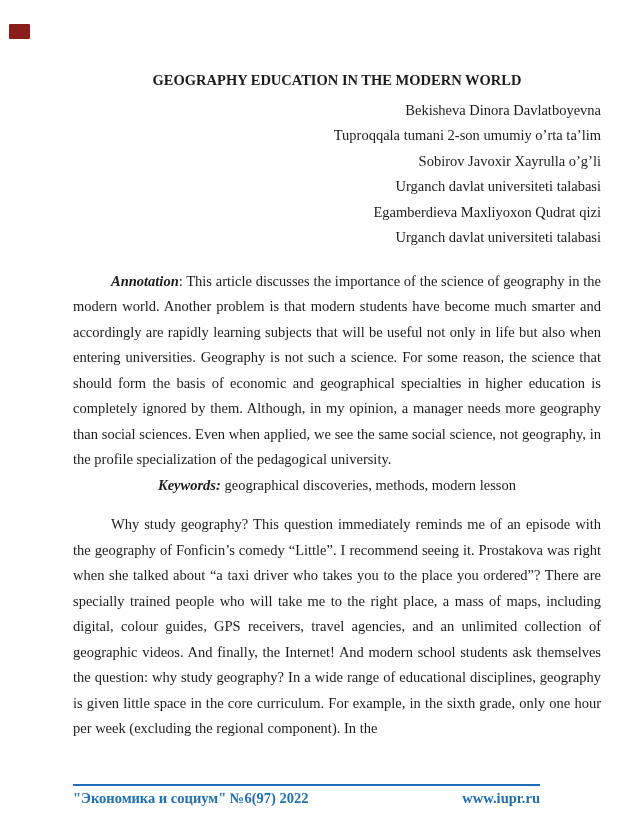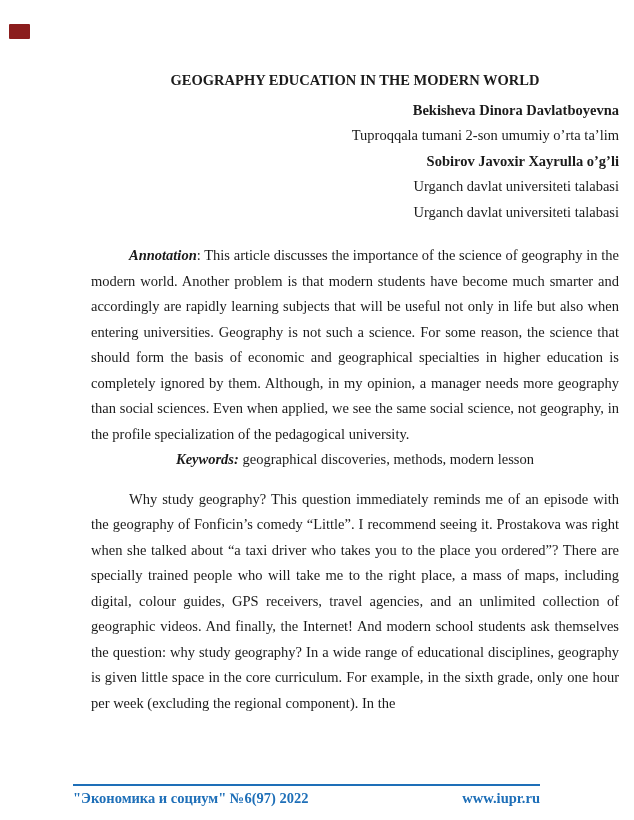--- a/index.html
+++ b/index.html
@@ -1,25 +1,25 @@
 <!DOCTYPE html>
 <html><head>
 <meta charset="utf-8">
 <style>
   html,body{margin:0;padding:0;}
   body{
     width:634px;height:820px;background:#ffffff;position:relative;overflow:hidden;
     font-family:"Liberation Serif","DejaVu Serif",serif;color:#1b1b1b;
   }
   .corner-marker{position:absolute;left:9px;top:24px;width:21px;height:15px;border-radius:1px;}
-  .page-content{position:absolute;left:91px;top:68px;width:528px;font-size:14.5px;line-height:25.5px;}
+  .page-content{position:absolute;left:73px;top:68px;width:528px;font-size:14.5px;line-height:25.5px;}
   .doc-title{text-align:center;font-weight:bold;margin:0 0 4px 0;}
   .authors{margin:0;}
   .authors .aline{text-align:right;}
-  .b{font-weight:bold;}
+  .b{font-weight:normal;}
   .para{margin:0;text-align:justify;}
   .annotation{text-indent:38px;margin-top:18px;}
   .keywords{text-align:center;}
   .body-para{text-indent:38px;margin-top:14px;}
   .lbl{font-style:italic;font-weight:bold;}
   .footer{
     position:absolute;left:73px;top:784px;width:467px;
     border-top:2px solid #1e6fb8;padding-top:4px;
     display:flex;justify-content:space-between;
     font-weight:bold;font-size:14.5px;color:#1e6fb8;line-height:17px;
@@ -32,20 +32,21 @@
 
 <div class="page-content">
 
   <p class="doc-title">GEOGRAPHY EDUCATION IN THE MODERN WORLD</p>
 
   <div class="authors">
     <div class="aline b">Bekisheva Dinora Davlatboyevna</div>
     <div class="aline">Tuproqqala tumani 2-son umumiy o’rta ta’lim</div>
     <div class="aline b">Sobirov Javoxir Xayrulla o’g’li</div>
     <div class="aline">Urganch davlat universiteti talabasi</div>
+    <div class="aline b">Egamberdieva Maxliyoxon Qudrat qizi</div>
     <div class="aline">Urganch davlat universiteti talabasi</div>
   </div>
 
   <p class="para annotation"><span class="lbl">Annotation</span><span>: This article discusses the importance of the science of geography in the modern world. Another problem is that modern students have become much smarter and accordingly are rapidly learning subjects that will be useful not only in life but also when entering universities. Geography is not such a science. For some reason, the science that should form the basis of economic and geographical specialties in higher education is completely ignored by them. Although, in my opinion, a manager needs more geography than social sciences. Even when applied, we see the same social science, not geography, in the profile specialization of the pedagogical university.</span></p>
 
   <p class="para keywords"><span class="lbl">Keywords:</span><span> geographical discoveries, methods, modern lesson</span></p>
 
   <p class="para body-para">Why study geography? This question immediately reminds me of an episode with the geography of Fonficin’s comedy “Little”. I recommend seeing it. Prostakova was right when she talked about “a taxi driver who takes you to the place you ordered”? There are specially trained people who will take me to the right place, a mass of maps, including digital, colour guides, GPS receivers, travel agencies, and an unlimited collection of geographic videos. And finally, the Internet! And modern school students ask themselves the question: why study geography? In a wide range of educational disciplines, geography is given little space in the core curriculum. For example, in the sixth grade, only one hour per week (excluding the regional component). In the</p>
 
 </div>

